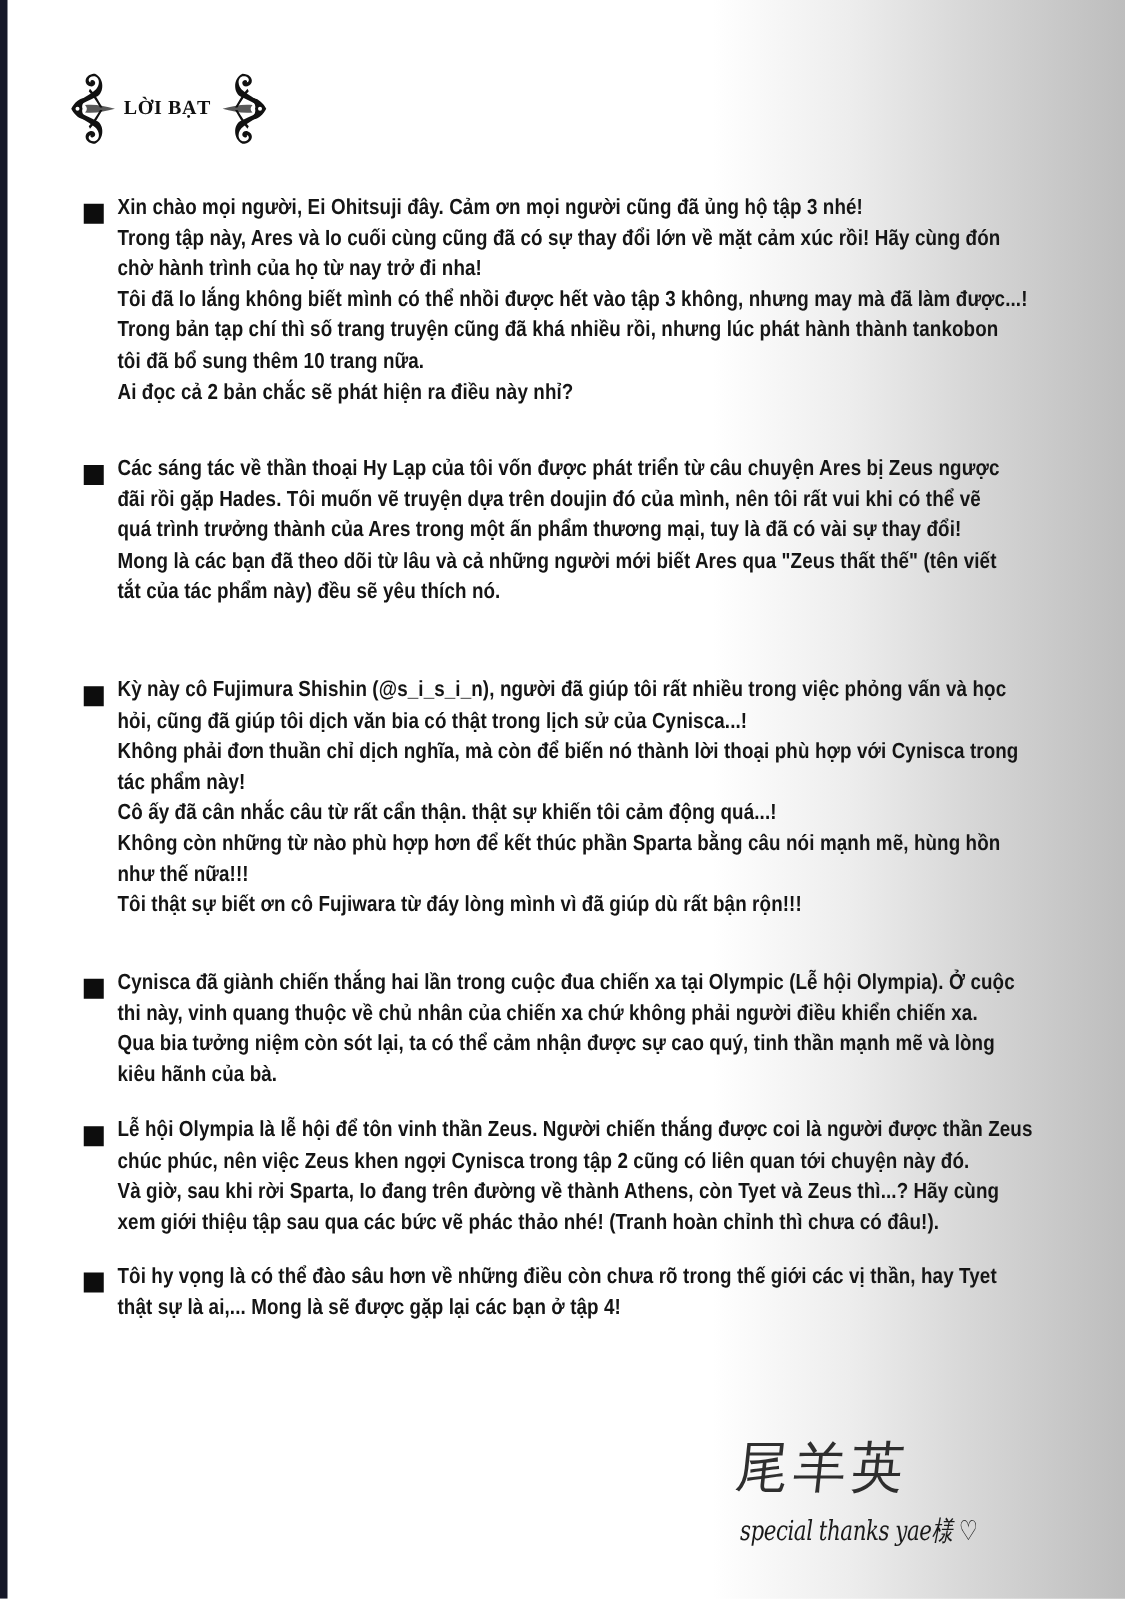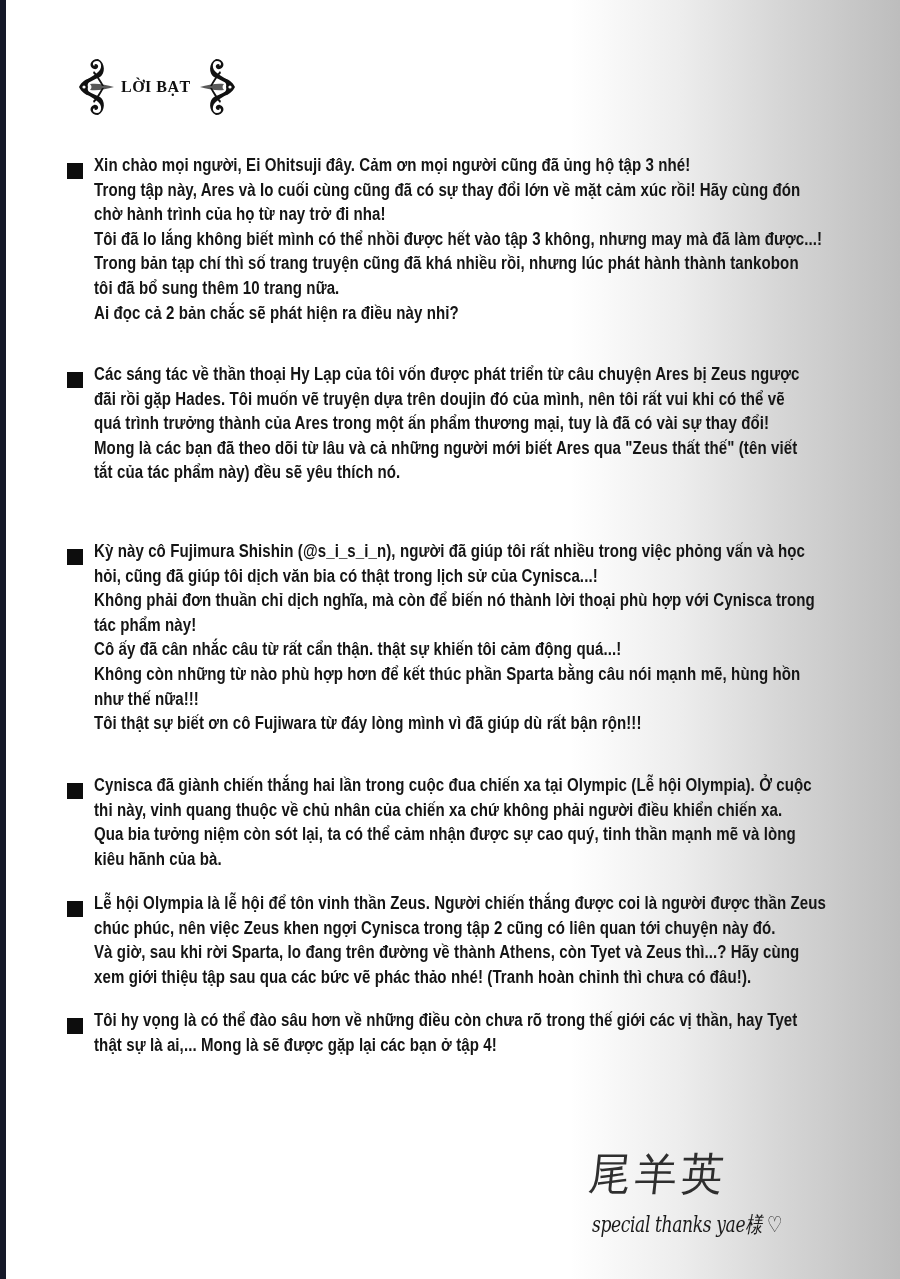--- a/index.html
+++ b/index.html
@@ -16,21 +16,21 @@
       color: #111;
     }
     .left-bar {
       position: absolute;
       left: 0; top: 0;
       width: 6px; height: 1279px;
       background: #151828;
     }
     .title-block {
       position: absolute;
-      left: 78px;
+      left: 56px;
       top: 55px;
       height: 64px;
       display: flex;
       align-items: center;
       text-align: right;
     }
     .flourish {
       width: 36px;
       height: 64px;
       display: block;

